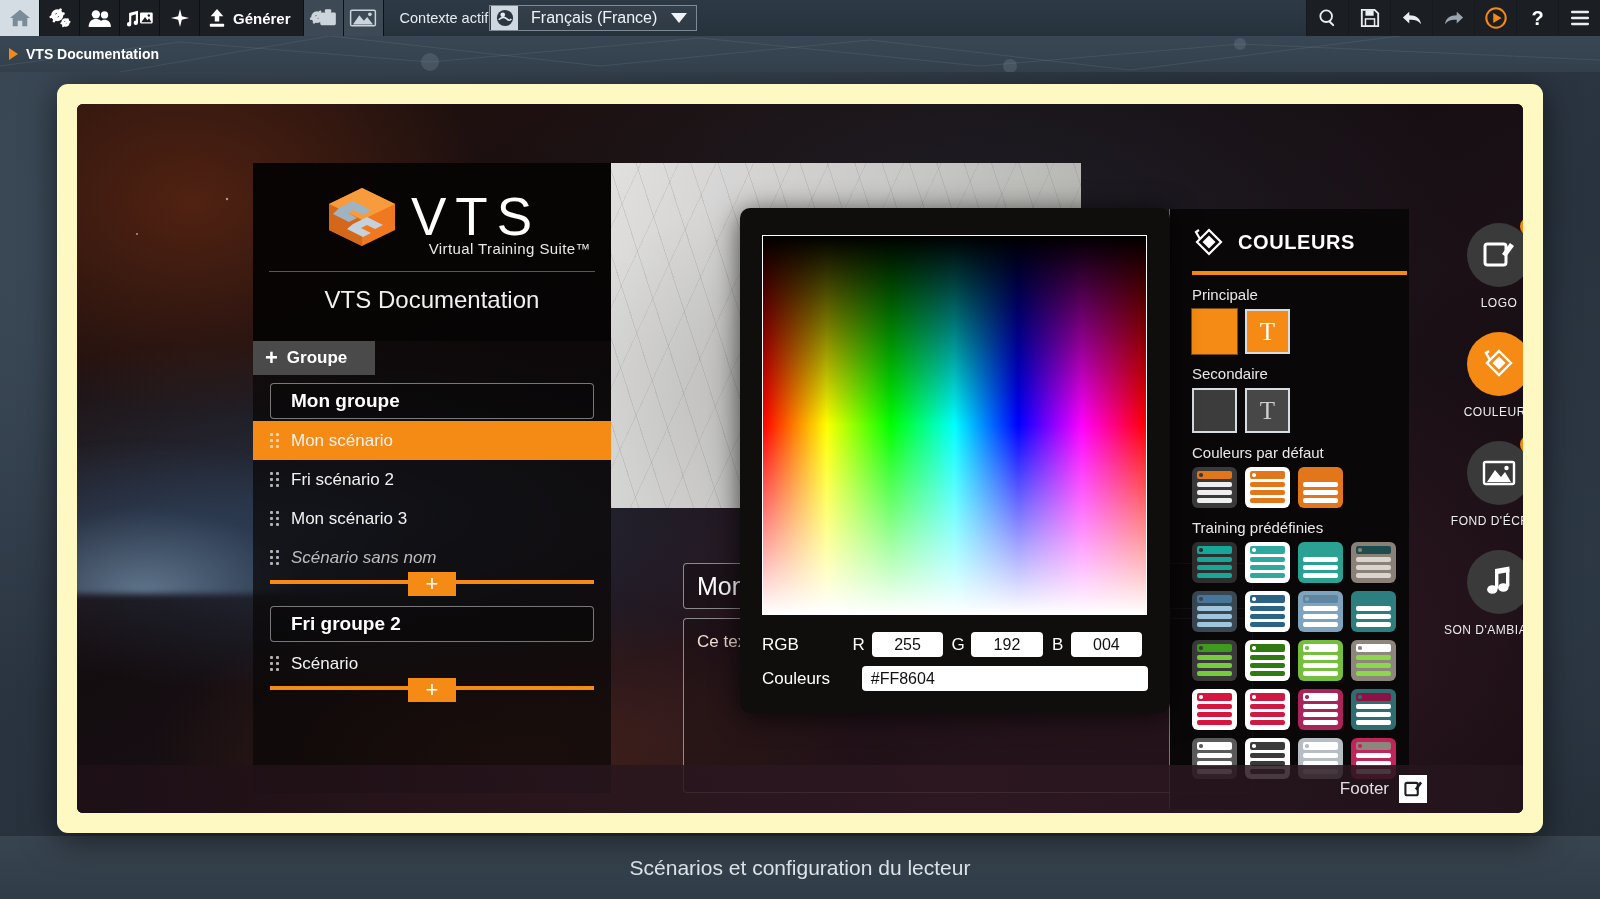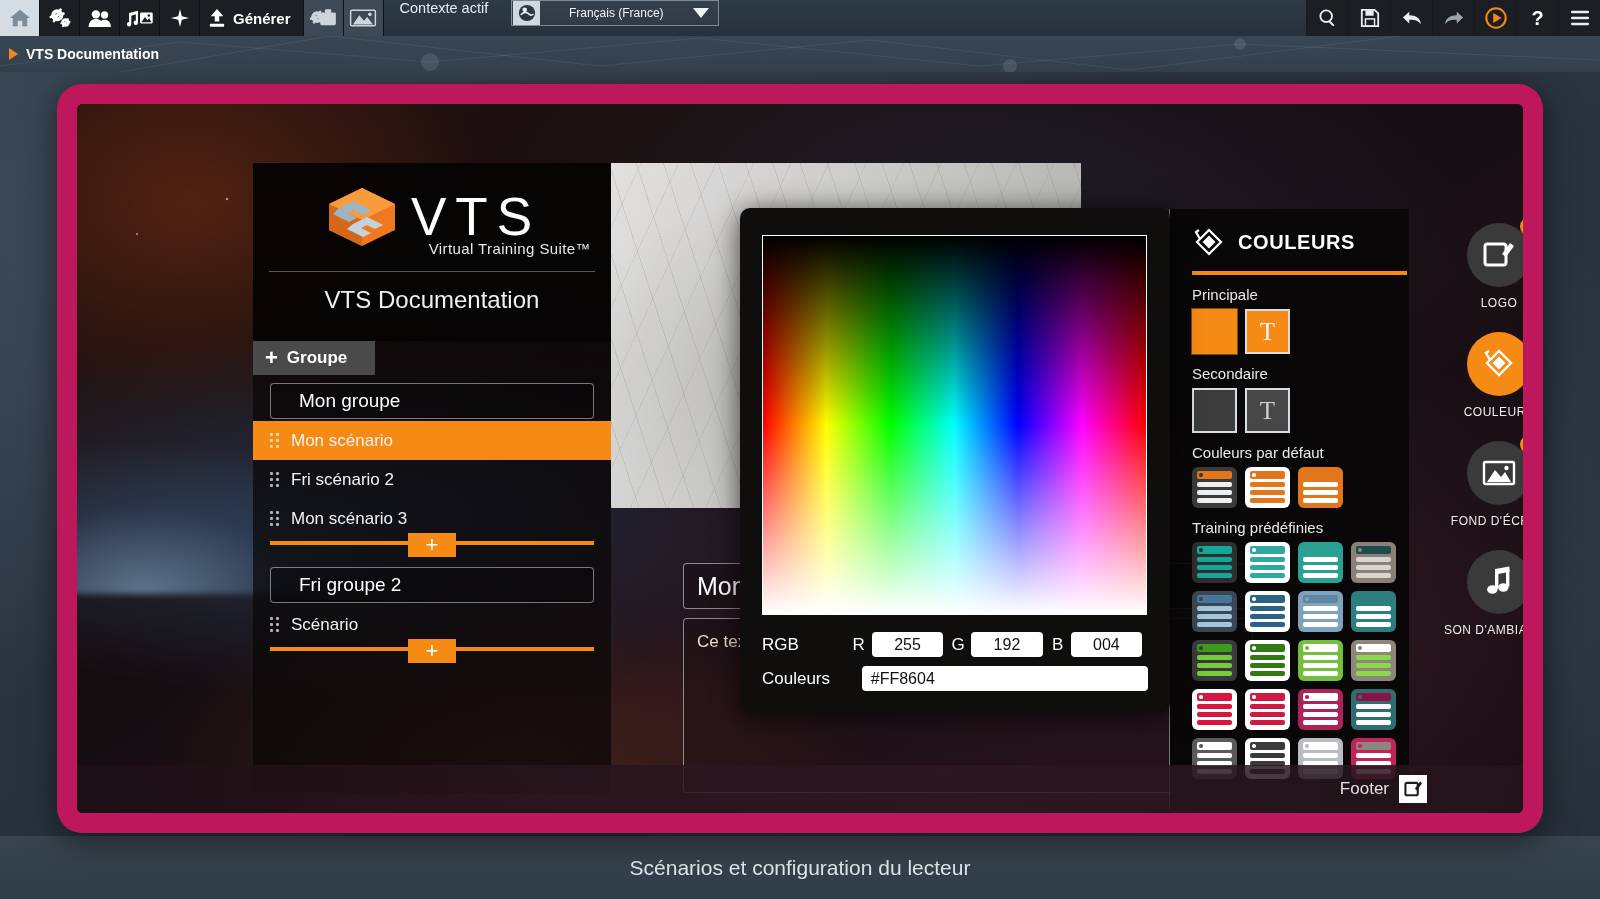--- a/index.html
+++ b/index.html
@@ -30,36 +30,36 @@
     cursor: pointer;
   }
   .tb-btn.home { background: #d5dde4; }
   .tb-btn.generer {
     width: auto; padding: 0 12px 0 8px; gap: 7px;
     color: #fff; font-size: 15px; font-weight: bold;
   }
   .tb-btn.alt { background: #3d4954; }
 
   .tb-mid {
-    display: flex; align-items: flex-start; gap: 23px;
+    display: flex; align-items: center; gap: 1px;
     padding-left: 16px; color: #e6ecf1; font-size: 14.5px;
   }
   .ctx-select {
     display: flex; align-items: center;
     border: 1px solid #7d8a96; height: 26px;
     background: rgba(255,255,255,0.04);
   }
   .ctx-flag {
     width: 27px; height: 24px; margin: 1px;
     background: #cfd8e0;
     display: flex; align-items: center; justify-content: center;
   }
   .ctx-label {
     width: 150px; text-align: center;
-    font-size: 12px; color: #eef3f7;
+    font-size: 16px; color: #eef3f7;
   }
   .ctx-caret { margin: 0 9px 0 2px; }
 
   .tb-spacer { flex: 1; }
   .tb-right { display: flex; align-items: stretch; }
   .tb-rbtn {
     width: 42px; height: 36px;
     display: flex; align-items: center; justify-content: center;
     border-left: 1px solid #151a1f;
     background: #1b1f24; cursor: pointer;
@@ -103,22 +103,22 @@
       radial-gradient(ellipse at 20% 30%, rgba(90,110,130,.30) 0%, rgba(0,0,0,0) 55%),
       radial-gradient(ellipse at 85% 70%, rgba(80,100,120,.22) 0%, rgba(0,0,0,0) 55%),
       linear-gradient(160deg,#35424e 0%,#2a3440 45%,#222b35 100%);
     z-index: 5;
   }
 
   
   .player-frame {
     position: absolute; left: 57px; top: 84px;
     width: 1486px; height: 749px;
-    background: #be185d;
-    border-radius: 25px;
+    background: #fef9c3;
+    border-radius: 11px;
     box-shadow: 0 6px 34px rgba(0,0,0,.55);
     overflow: hidden;
     z-index: 10;
   }
   .player-inner {
     position: absolute; left: 20px; top: 20px;
     width: 1446px; height: 709px;
     border-radius: 6px;
     overflow: hidden;
     background: #150d0b;
@@ -181,22 +181,22 @@
     color: #fff; font-size: 17px; font-weight: bold;
     cursor: pointer;
   }
   .plus-sign { font-size: 22px; font-weight: bold; line-height: 1; }
 
   .group-name {
     margin: 8px 17px 0 17px;
     height: 36px;
     border: 1px solid rgba(255,255,255,.45);
     border-radius: 4px;
-    display: flex; align-items: center; padding-left: 28px;
-    color: #fff; font-size: 19px; font-weight: normal;
+    display: flex; align-items: center; padding-left: 20px;
+    color: #fff; font-size: 19px; font-weight: bold;
     background: rgba(0,0,0,.25);
     cursor: text;
   }
 
   .scen-list { margin-top: 2px; }
   .scen-item {
     height: 39px; display: flex; align-items: center;
     gap: 10px; padding-left: 17px;
     color: #f2f2f2; font-size: 17px;
     cursor: pointer;
@@ -652,20 +652,31 @@
             <span class="grip">
                 <i></i>
                 <i></i>
                 <i></i>
                 <i></i>
                 <i></i>
                 <i></i>
               </span>
             <span>Mon scénario 3</span>
           </div>
+          <div class="scen-item empty">
+            <span class="grip">
+                <i></i>
+                <i></i>
+                <i></i>
+                <i></i>
+                <i></i>
+                <i></i>
+              </span>
+            <span>Scénario sans nom</span>
+          </div>
         </div>
         <div class="add-scen-bar">
           <div class="add-scen-btn">+</div>
         </div>
 
         <div class="group-name" style="margin-top:22px">Fri groupe 2</div>
         <div class="scen-list">
           <div class="scen-item">
             <span class="grip">
                 <i></i>

